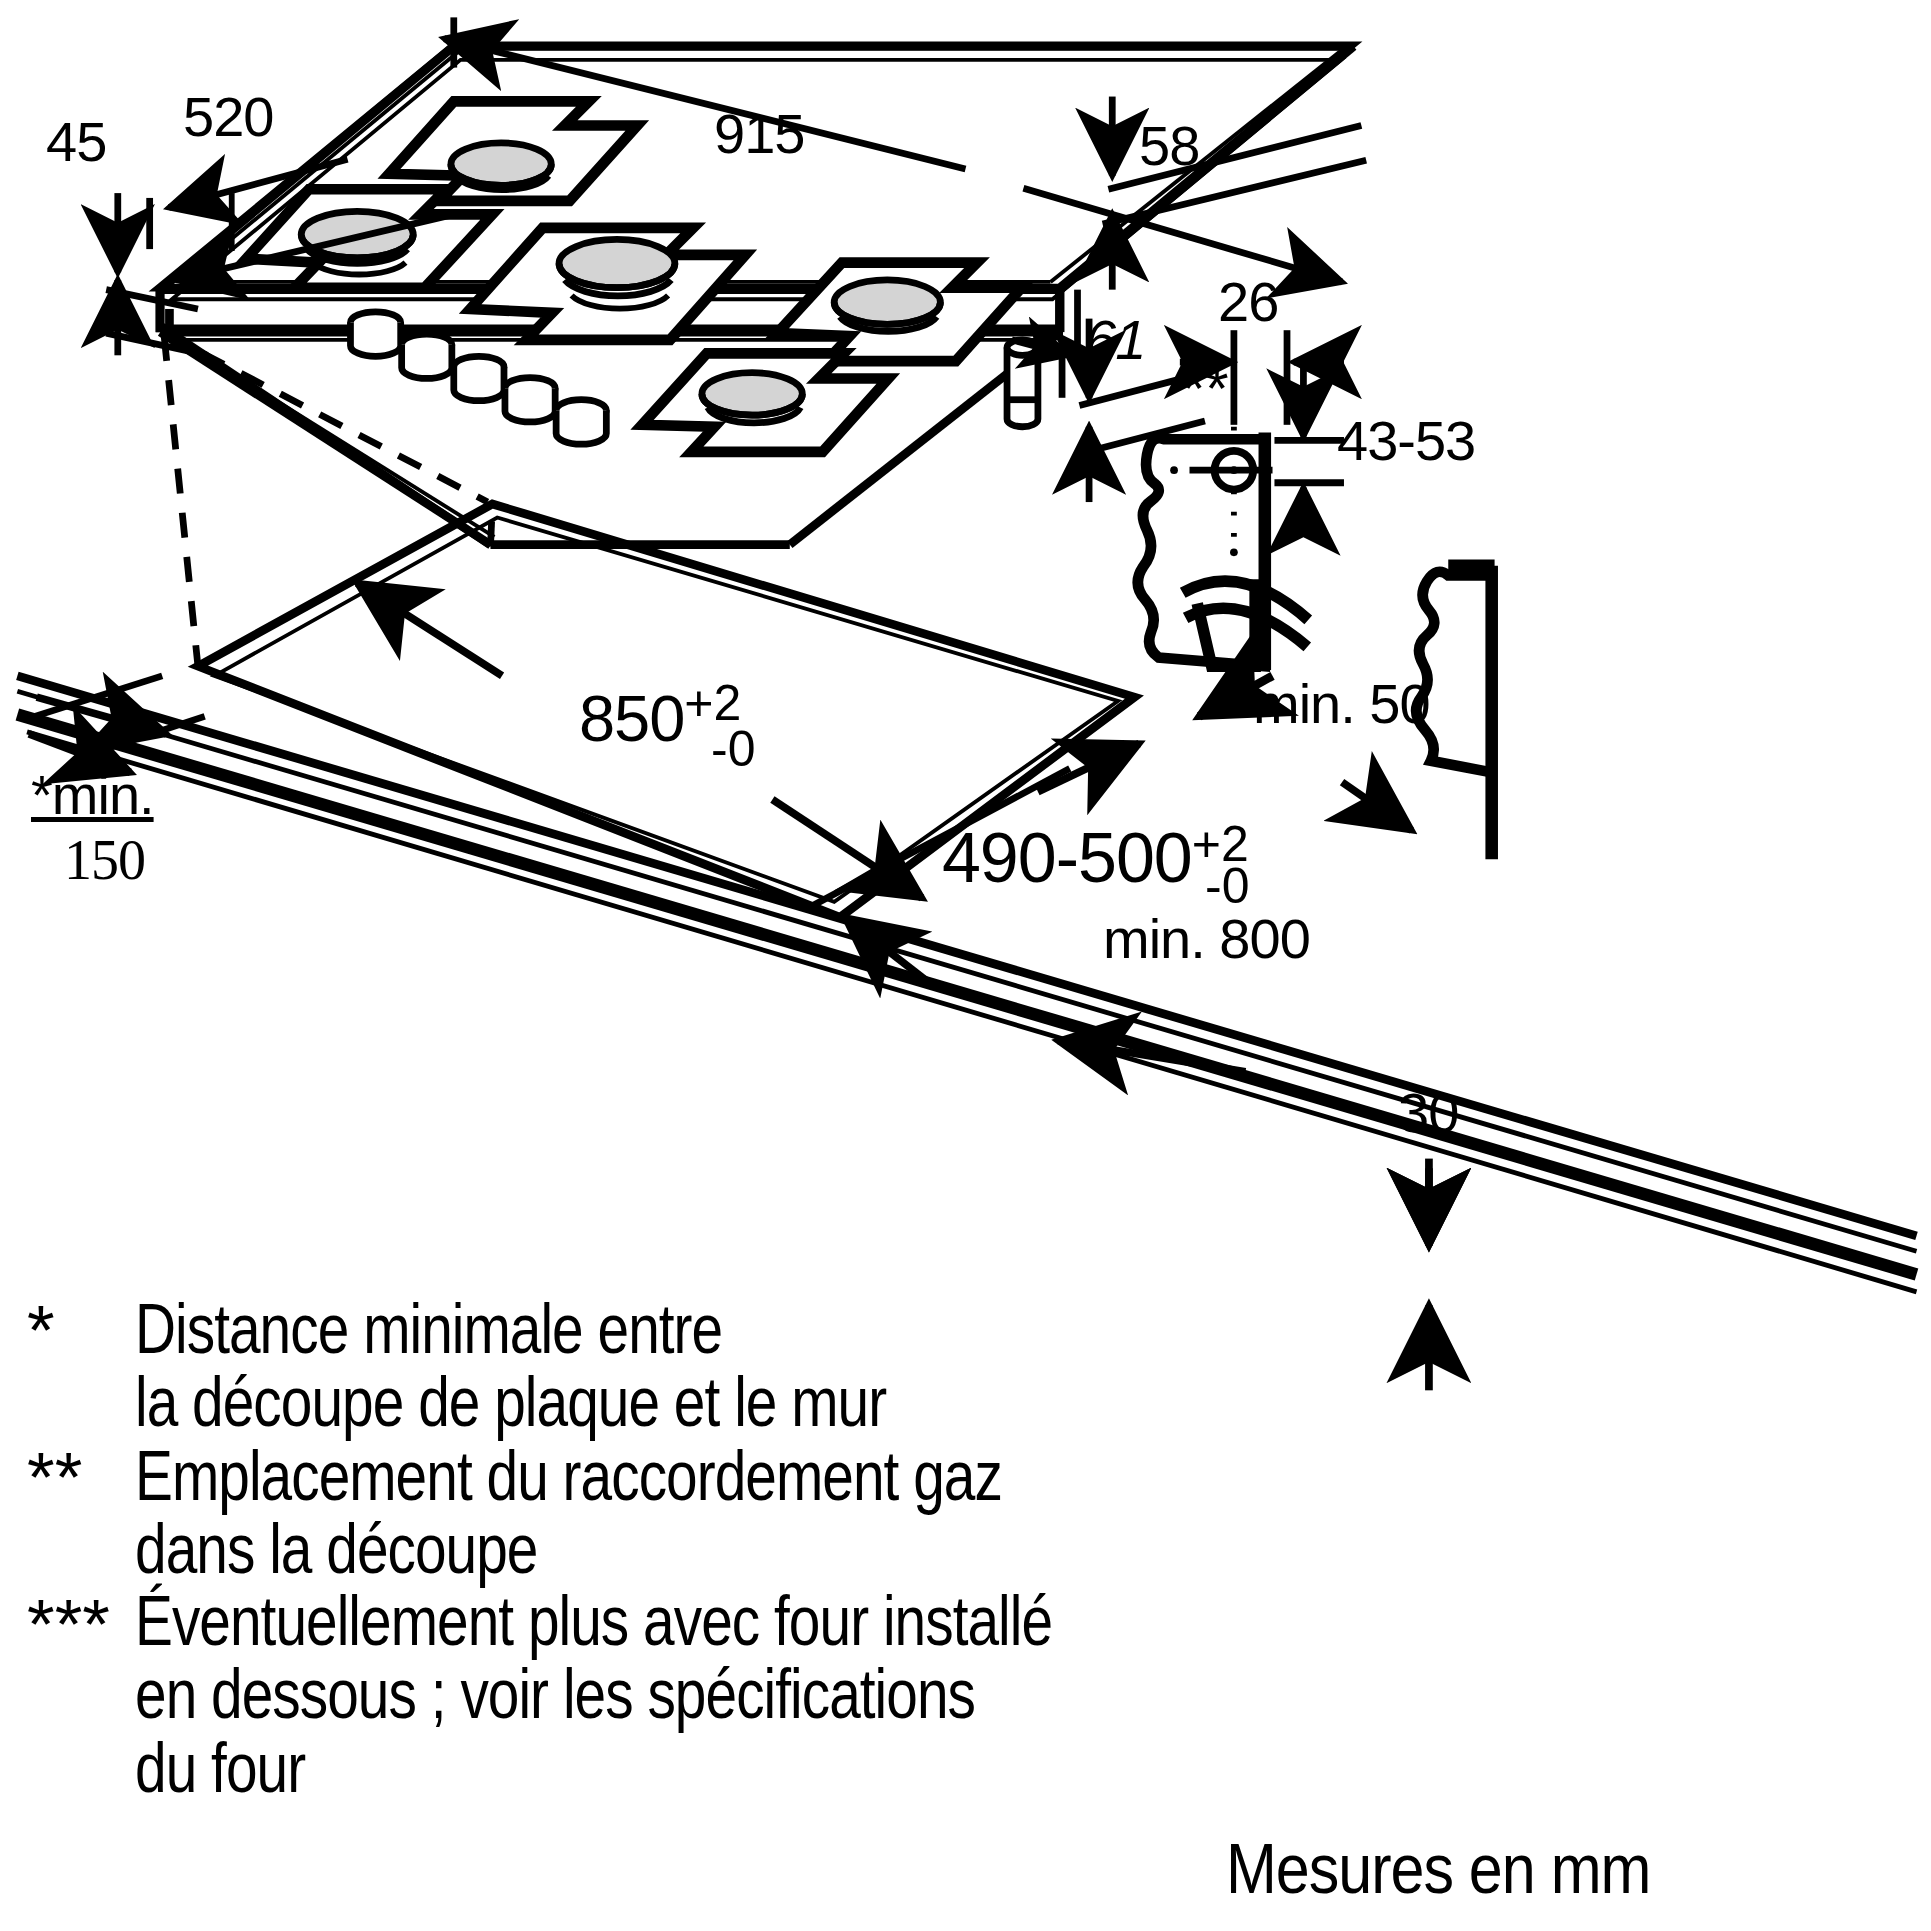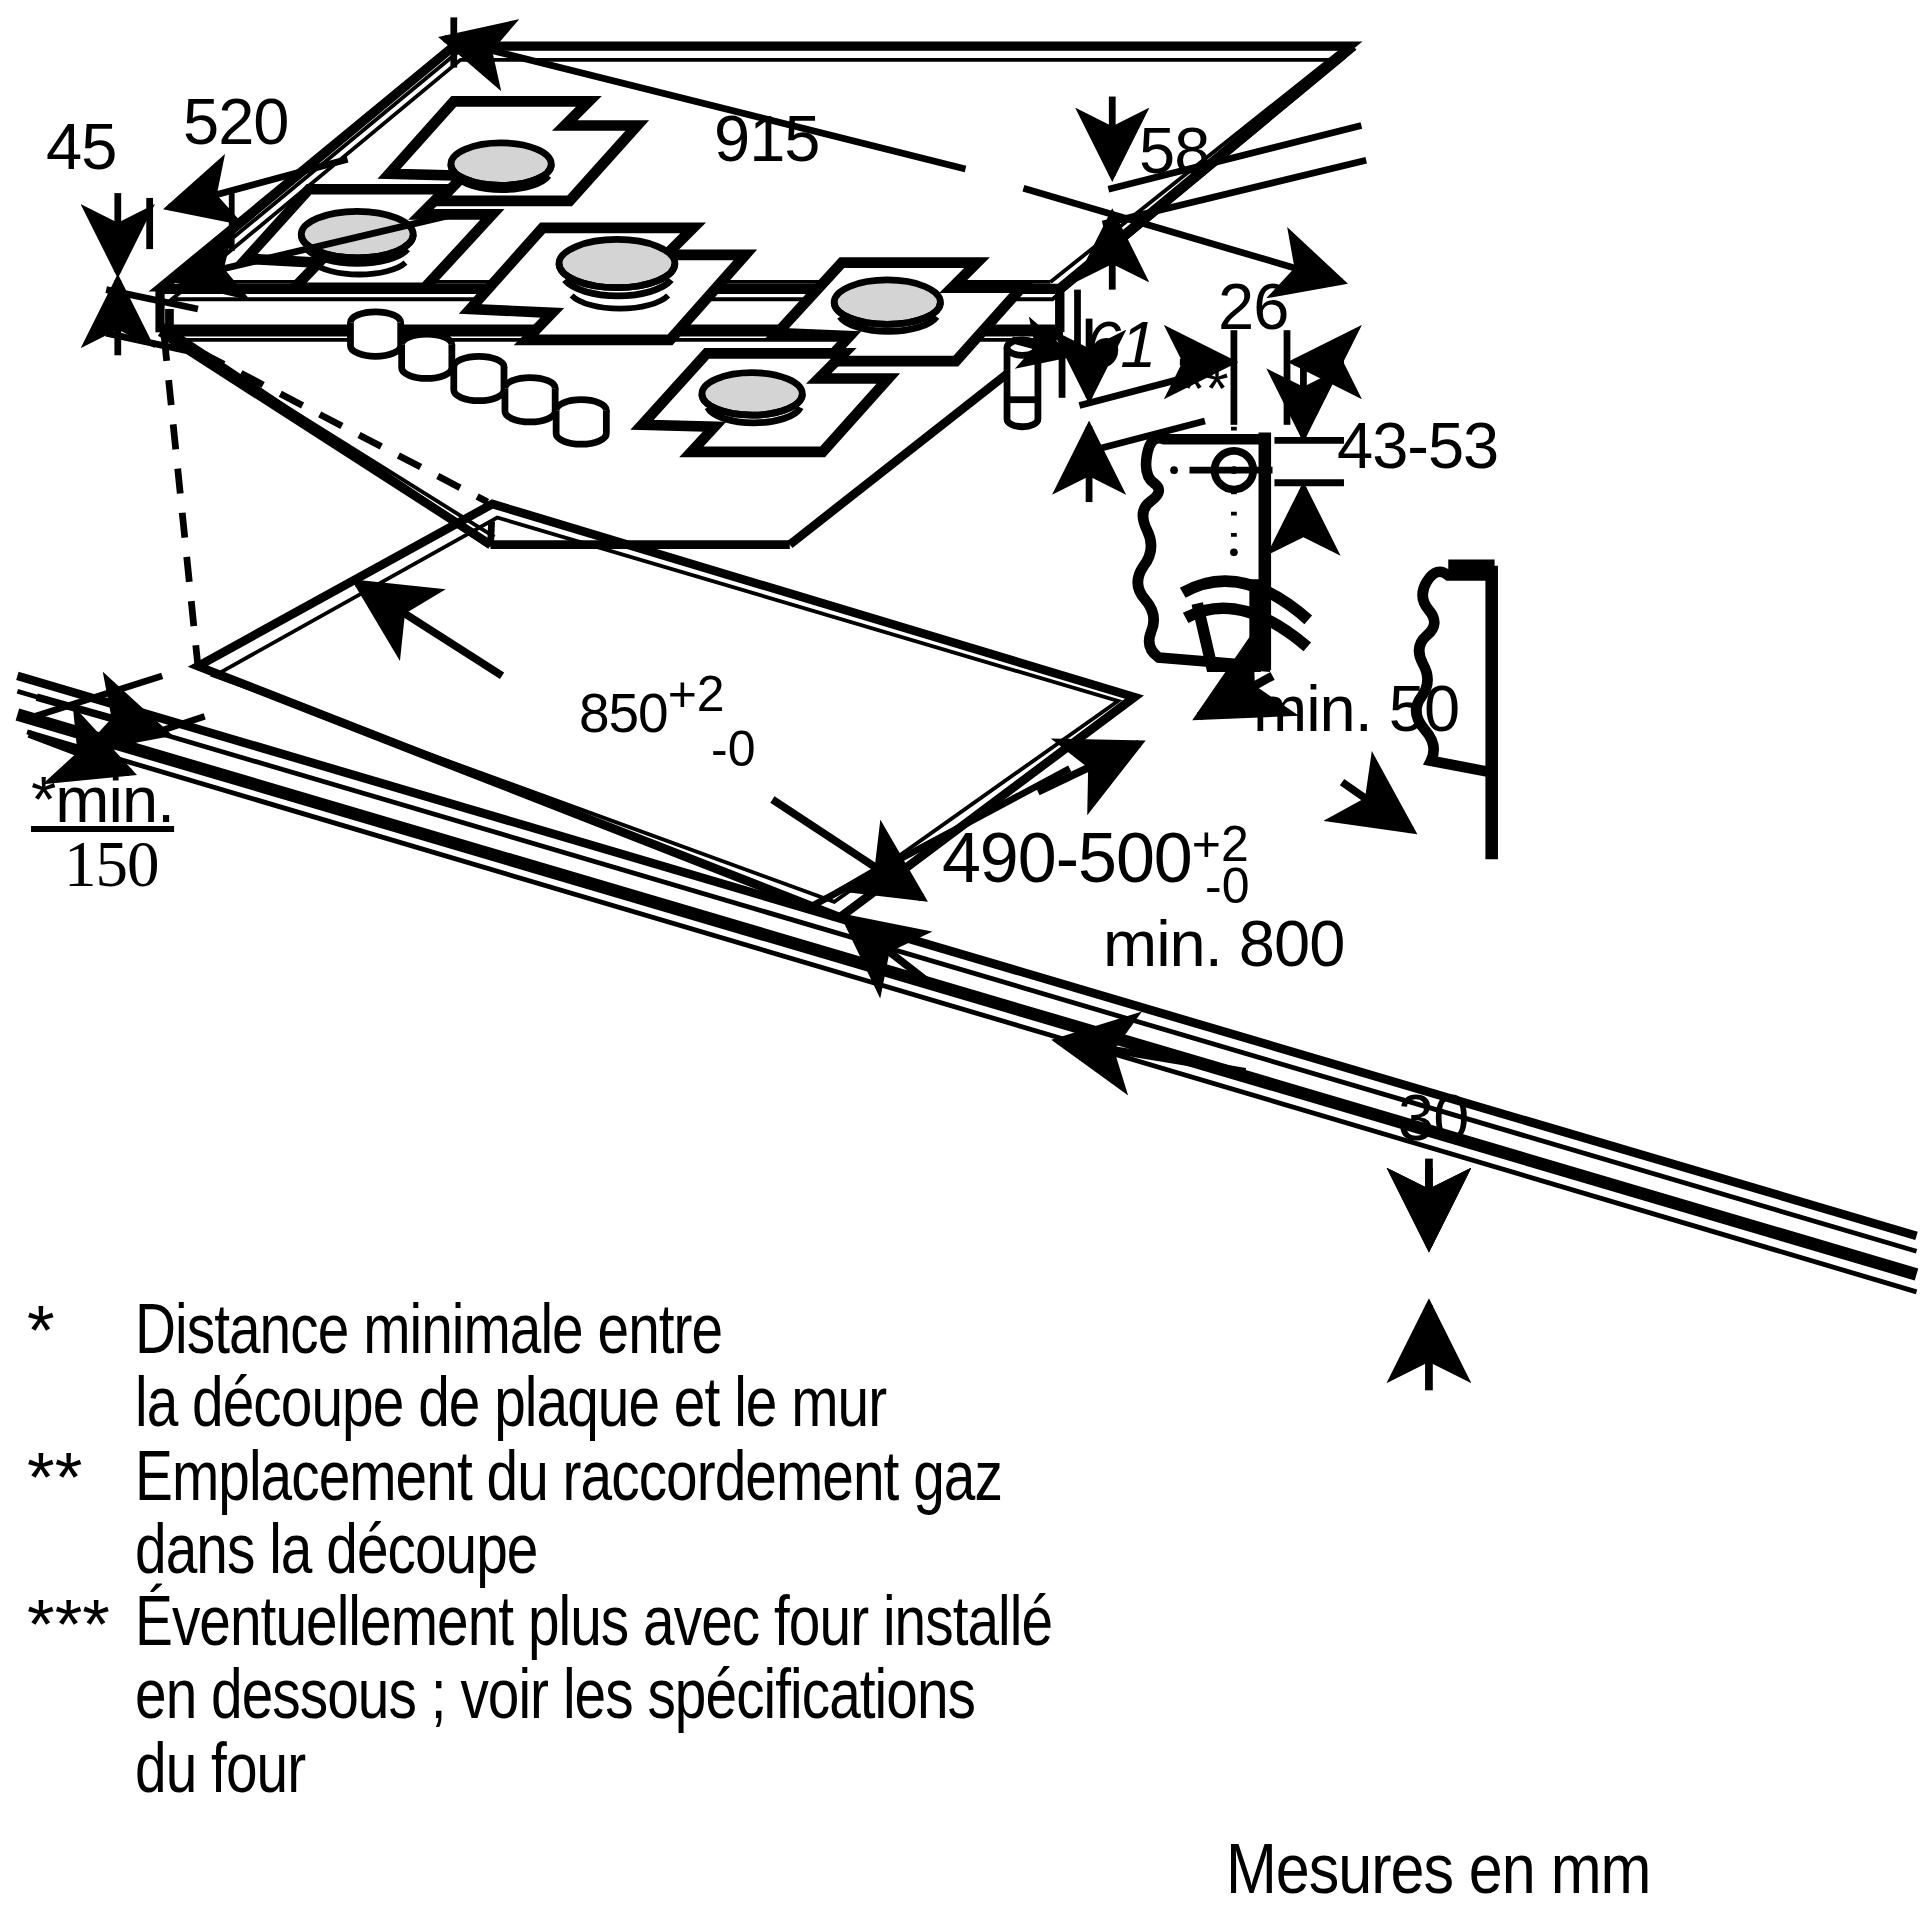--- a/index.html
+++ b/index.html
@@ -1,21 +1,21 @@
 <!DOCTYPE html>
 <html><head>
 <meta charset="utf-8">
 <style>
   html,body{margin:0;padding:0;background:#fff;}
   body{width:1931px;height:1931px;position:relative;overflow:hidden;
        font-family:"Liberation Sans","DejaVu Sans",sans-serif;color:#000;}
   #stage{position:absolute;left:0;top:0;width:1931px;height:1931px;}
   svg{position:absolute;left:0;top:0;width:1931px;height:1931px;}
   .lbl{position:absolute;white-space:pre;line-height:1.0;color:#000;}
-  .dim{font-size:65px;letter-spacing:-1px;}
+  .dim{font-size:56px;letter-spacing:-1px;}
   .tol{font-size:50px;}
   .foot{font-size:71px;letter-spacing:-1.2px;}
   .star{font-size:71px;}
   .narrow{transform:scaleX(0.80);transform-origin:left top;}
   .narrow2{transform:scaleX(0.86);transform-origin:left top;}
 </style>
 </head>
 <body>
 
 <div id="stage">
@@ -357,21 +357,21 @@
 
 <div class="lbl dim" style="left:1218px;top:274px;">26</div>
 
 <div class="lbl" style="left:1182px;top:359px;font-size:60px;">**</div>
 
 <div class="lbl dim" style="left:1309px;top:413px;margin-left:28px;">43-53</div>
 
 <div class="lbl dim" style="left:1253px;top:676px;">min. 50</div>
 
 <div class="lbl" style="left:570px;top:670px;">
-  <span class="dim" style="font-size:55px;margin-top:14px;">850</span><span class="tol" style="position:relative;top:-21px;">+2</span>
+  <span class="dim" style="font-size:65px;margin-top:14px;">850</span><span class="tol" style="position:relative;top:-21px;">+2</span>
 </div>
 <div class="lbl tol" style="left:711px;top:724px;">-0</div>
 
 <div class="lbl" style="left:933px;top:807px;">
   <span class="dim" style="font-size:70px;">490-500</span><span class="tol" style="position:relative;top:-21px;">+2</span>
 </div>
 <div class="lbl tol" style="left:1205px;top:861px;">-0</div>
 
 <div class="lbl dim" style="left:1103px;top:911px;">min. 800</div>
 

